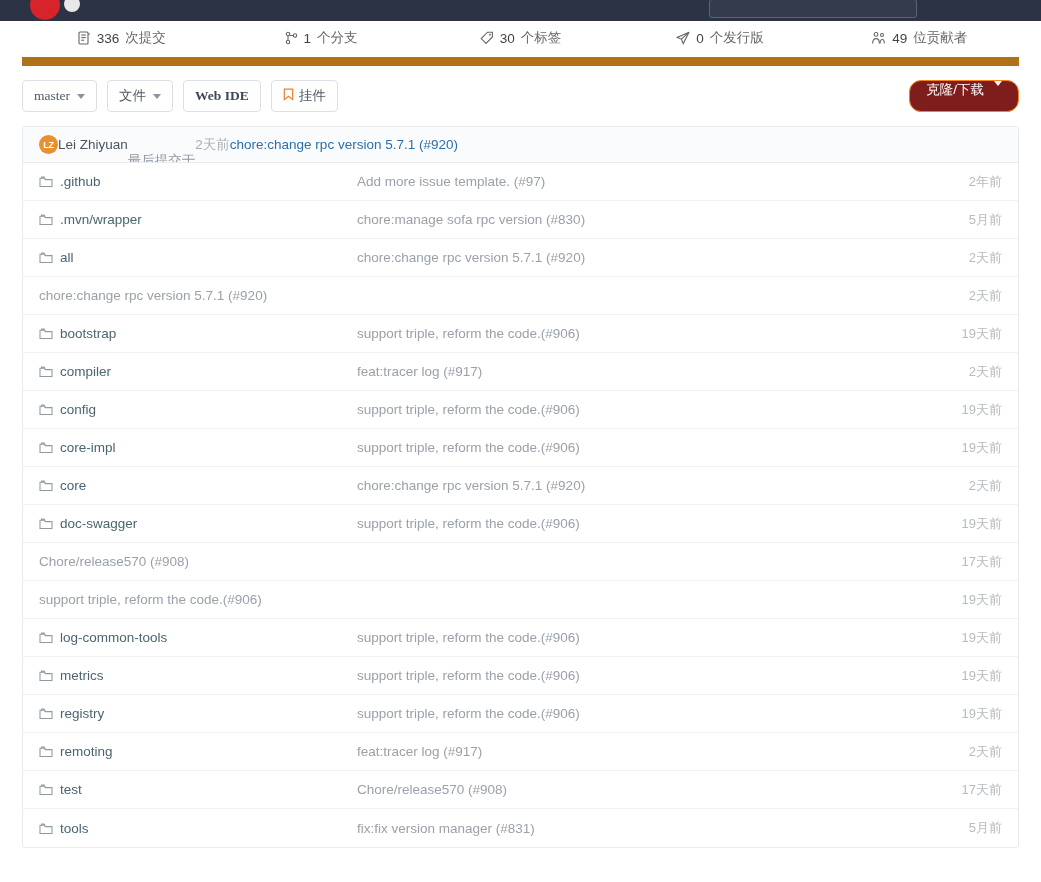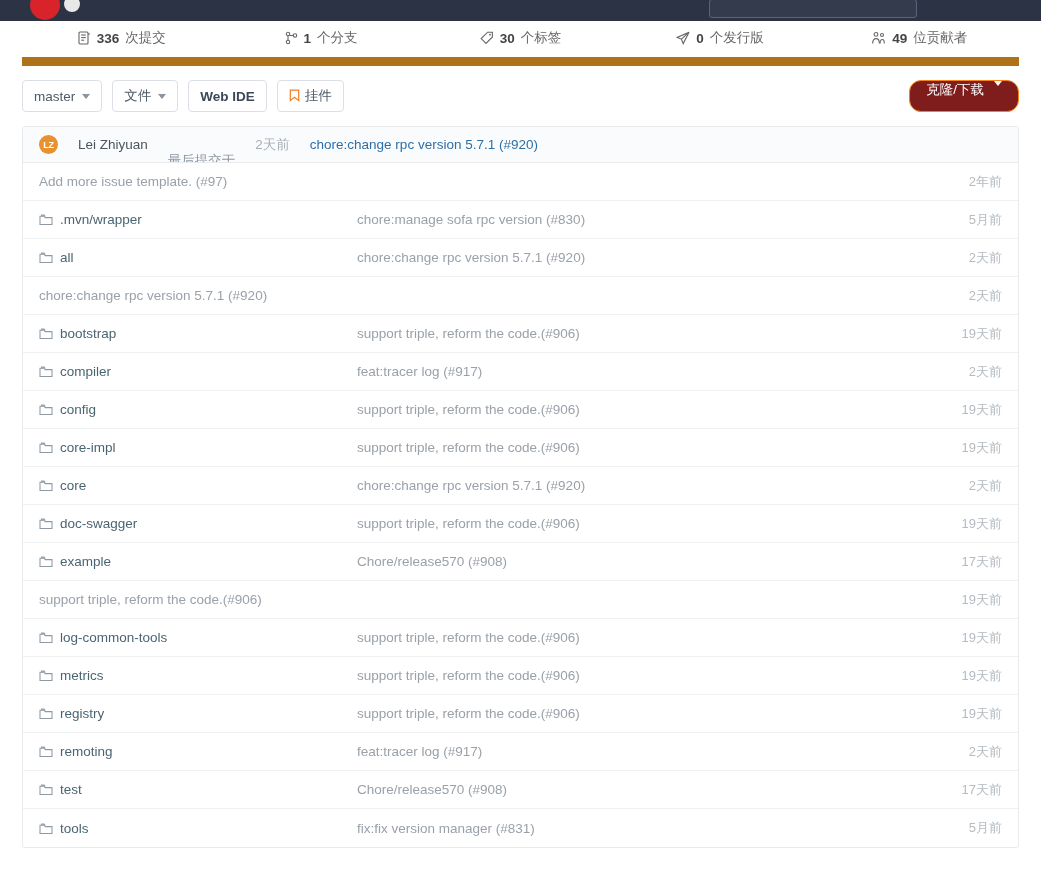--- a/index.html
+++ b/index.html
@@ -74,21 +74,21 @@
     align-items: center;
     justify-content: center;
     gap: 6px;
     color: #666;
     font-size: 13.5px;
     flex: 1 1 0;
     white-space: nowrap;
     cursor: pointer;
   }
   .stat .ico { color: #666; display: inline-flex; align-items: center; }
-  .stat b { color: #444; font-weight: bold; }
+  .stat b { color: #444; font-weight: normal; }
 
   
   .langbar {
     height: 9px;
     background: #b07219;
     margin-top: 5px;
     margin-bottom: 14px;
     overflow: hidden;
     display: flex;
   }
@@ -108,21 +108,21 @@
     border-radius: 4px;
     background: #ffffff;
     color: #4f5a66;
     font-size: 13.5px;
     display: inline-flex;
     align-items: center;
     gap: 5px;
     padding: 0 11px;
     cursor: pointer;
     white-space: nowrap;
-    font-family: Liberation Sans, sans-serif;
+    font-family: Liberation Serif, serif;
   }
   .btn.strong { font-weight: bold; color: #3c4858; }
   .caret {
     display: inline-block;
     width: 0; height: 0;
     border-left: 4px solid transparent;
     border-right: 4px solid transparent;
     border-top: 5px solid #8a939f;
     margin-left: 2px;
   }
@@ -146,21 +146,21 @@
 
   
   .filebox {
     border: 1px solid #e8eaec;
     border-radius: 3px;
     overflow: hidden;
   }
   .commit-bar {
     display: flex;
     align-items: center;
-    gap: 20px;
+    gap: 0;
     height: 36px;
     padding: 0 16px;
     background: #fafbfc;
     border-bottom: 1px solid #e8eaec;
     font-size: 13.5px;
     white-space: nowrap;
     overflow: hidden;
   }
   .avatar {
     width: 19px; height: 19px;
@@ -341,20 +341,29 @@
     <div class="commit-bar">
       <div class="avatar">LZ</div>
       <span class="commit-author">Lei Zhiyuan</span>
       <span class="commit-sep">最后提交于</span>
       <span class="commit-time">2天前</span>
       <span class="commit-msg">chore:change rpc version 5.7.1 (#920)</span>
     </div>
 
     <div id="file-rows">
         <div class="frow">
+    <div class="name">
+      <span class="folder-ico">
+        <svg width="14" height="13" viewBox="0 0 14 13" fill="none" stroke="#8e99a3" stroke-width="1.05">
+          <path d="M1 3.3 V11.4 H13 V4.6 H6.4 L5.2 3.3 Z"></path>
+          <path d="M2.6 3.3 V2.1 H5.0 L6.2 3.3"></path>
+        </svg>
+      </span>
+      <span class="name-text">.github</span>
+    </div>
     <div class="msg">Add more issue template. (#97)</div>
     <div class="age">2年前</div>
   </div>
         <div class="frow">
     <div class="name">
       <span class="folder-ico">
         <svg width="14" height="13" viewBox="0 0 14 13" fill="none" stroke="#8e99a3" stroke-width="1.05">
           <path d="M1 3.3 V11.4 H13 V4.6 H6.4 L5.2 3.3 Z"></path>
           <path d="M2.6 3.3 V2.1 H5.0 L6.2 3.3"></path>
         </svg>
@@ -453,29 +462,20 @@
           <path d="M1 3.3 V11.4 H13 V4.6 H6.4 L5.2 3.3 Z"></path>
           <path d="M2.6 3.3 V2.1 H5.0 L6.2 3.3"></path>
         </svg>
       </span>
       <span class="name-text">doc-swagger</span>
     </div>
     <div class="msg">support triple, reform the code.(#906)</div>
     <div class="age">19天前</div>
   </div>
         <div class="frow">
-    <div class="name">
-      <span class="folder-ico">
-        <svg width="14" height="13" viewBox="0 0 14 13" fill="none" stroke="#8e99a3" stroke-width="1.05">
-          <path d="M1 3.3 V11.4 H13 V4.6 H6.4 L5.2 3.3 Z"></path>
-          <path d="M2.6 3.3 V2.1 H5.0 L6.2 3.3"></path>
-        </svg>
-      </span>
-      <span class="name-text">example</span>
-    </div>
     <div class="msg">Chore/release570 (#908)</div>
     <div class="age">17天前</div>
   </div>
         <div class="frow">
     <div class="msg">support triple, reform the code.(#906)</div>
     <div class="age">19天前</div>
   </div>
         <div class="frow">
     <div class="name">
       <span class="folder-ico">

